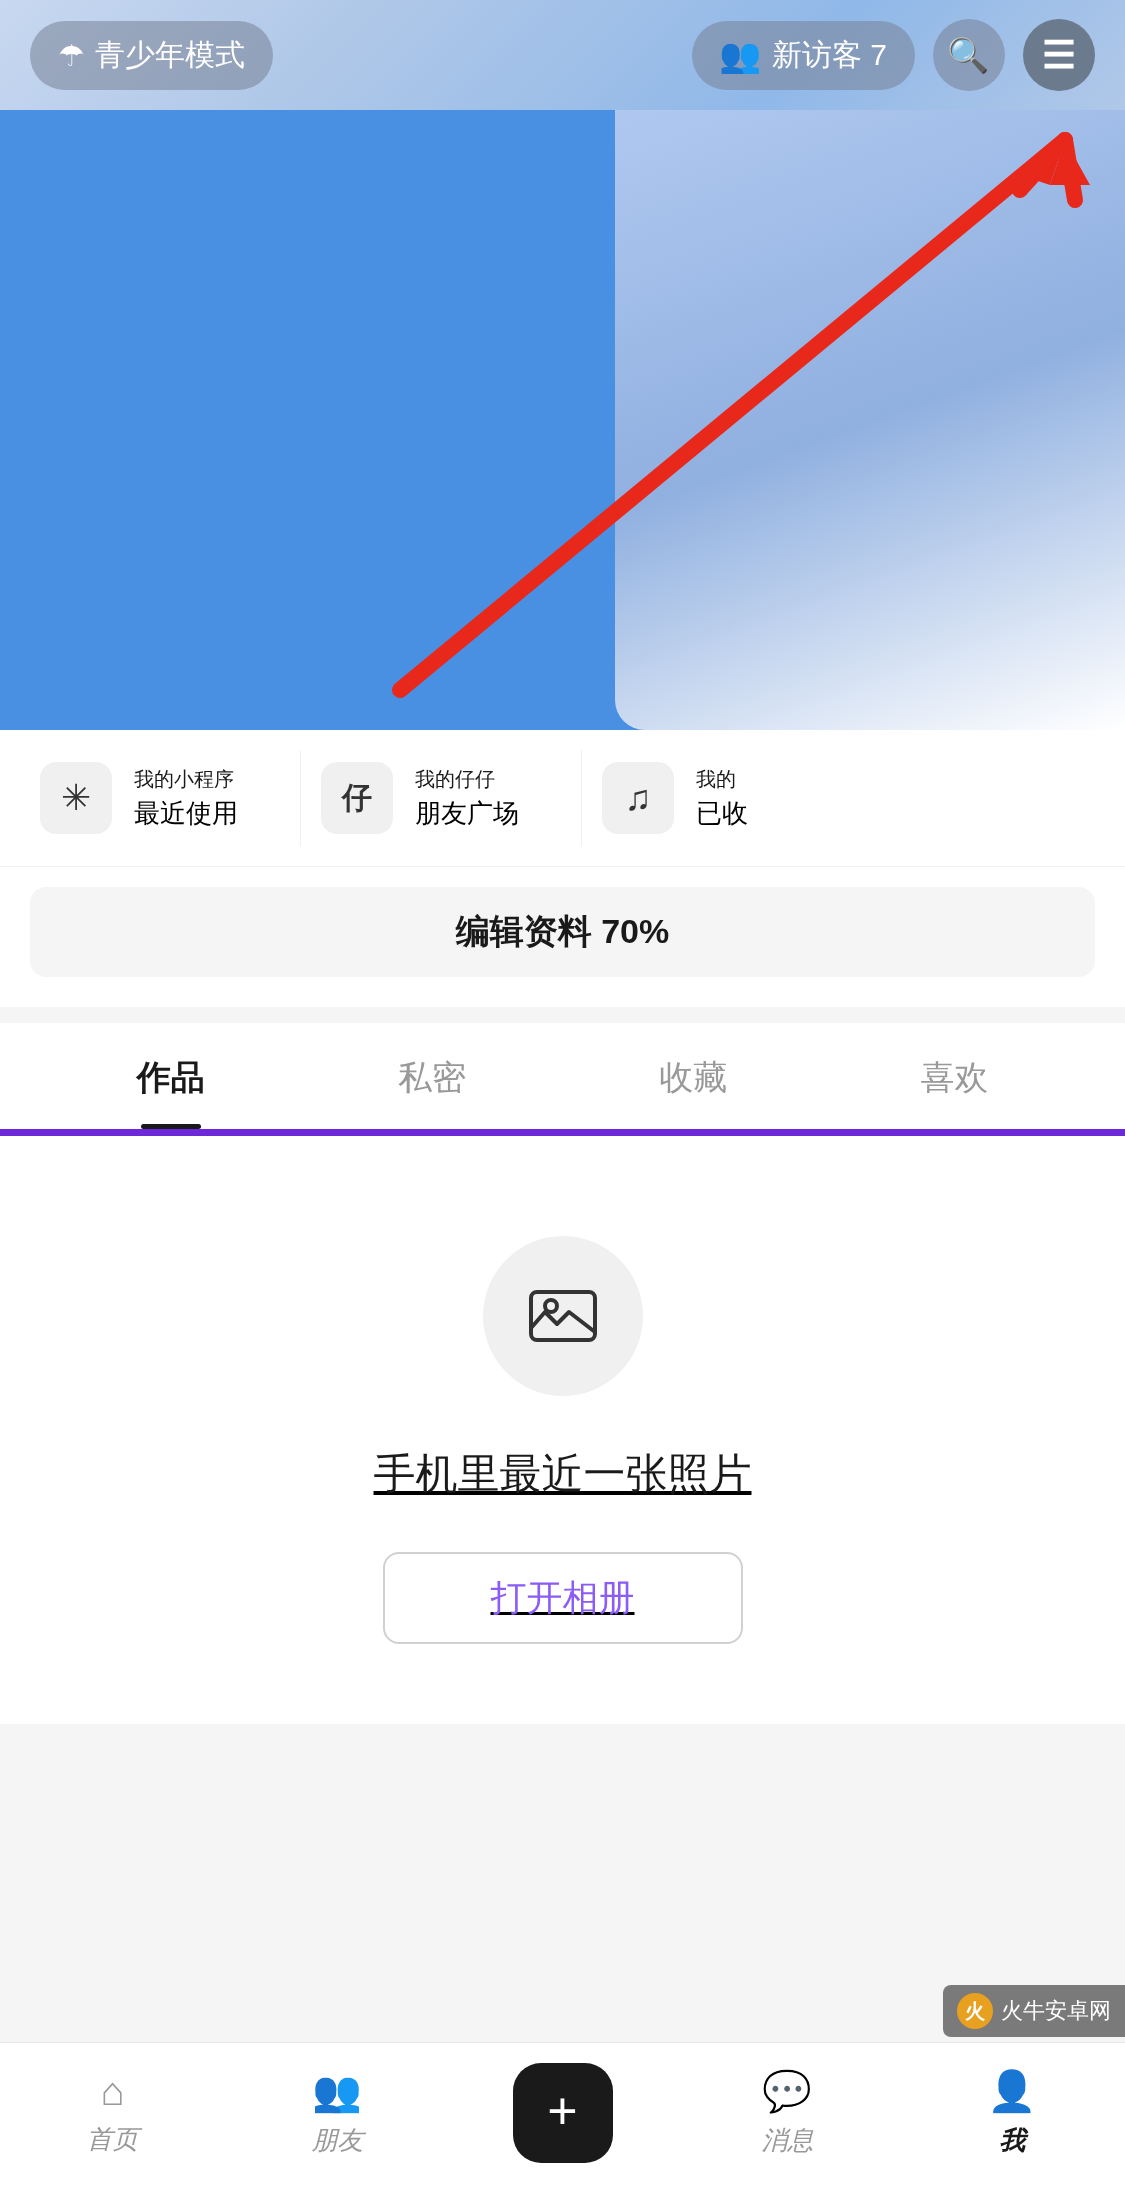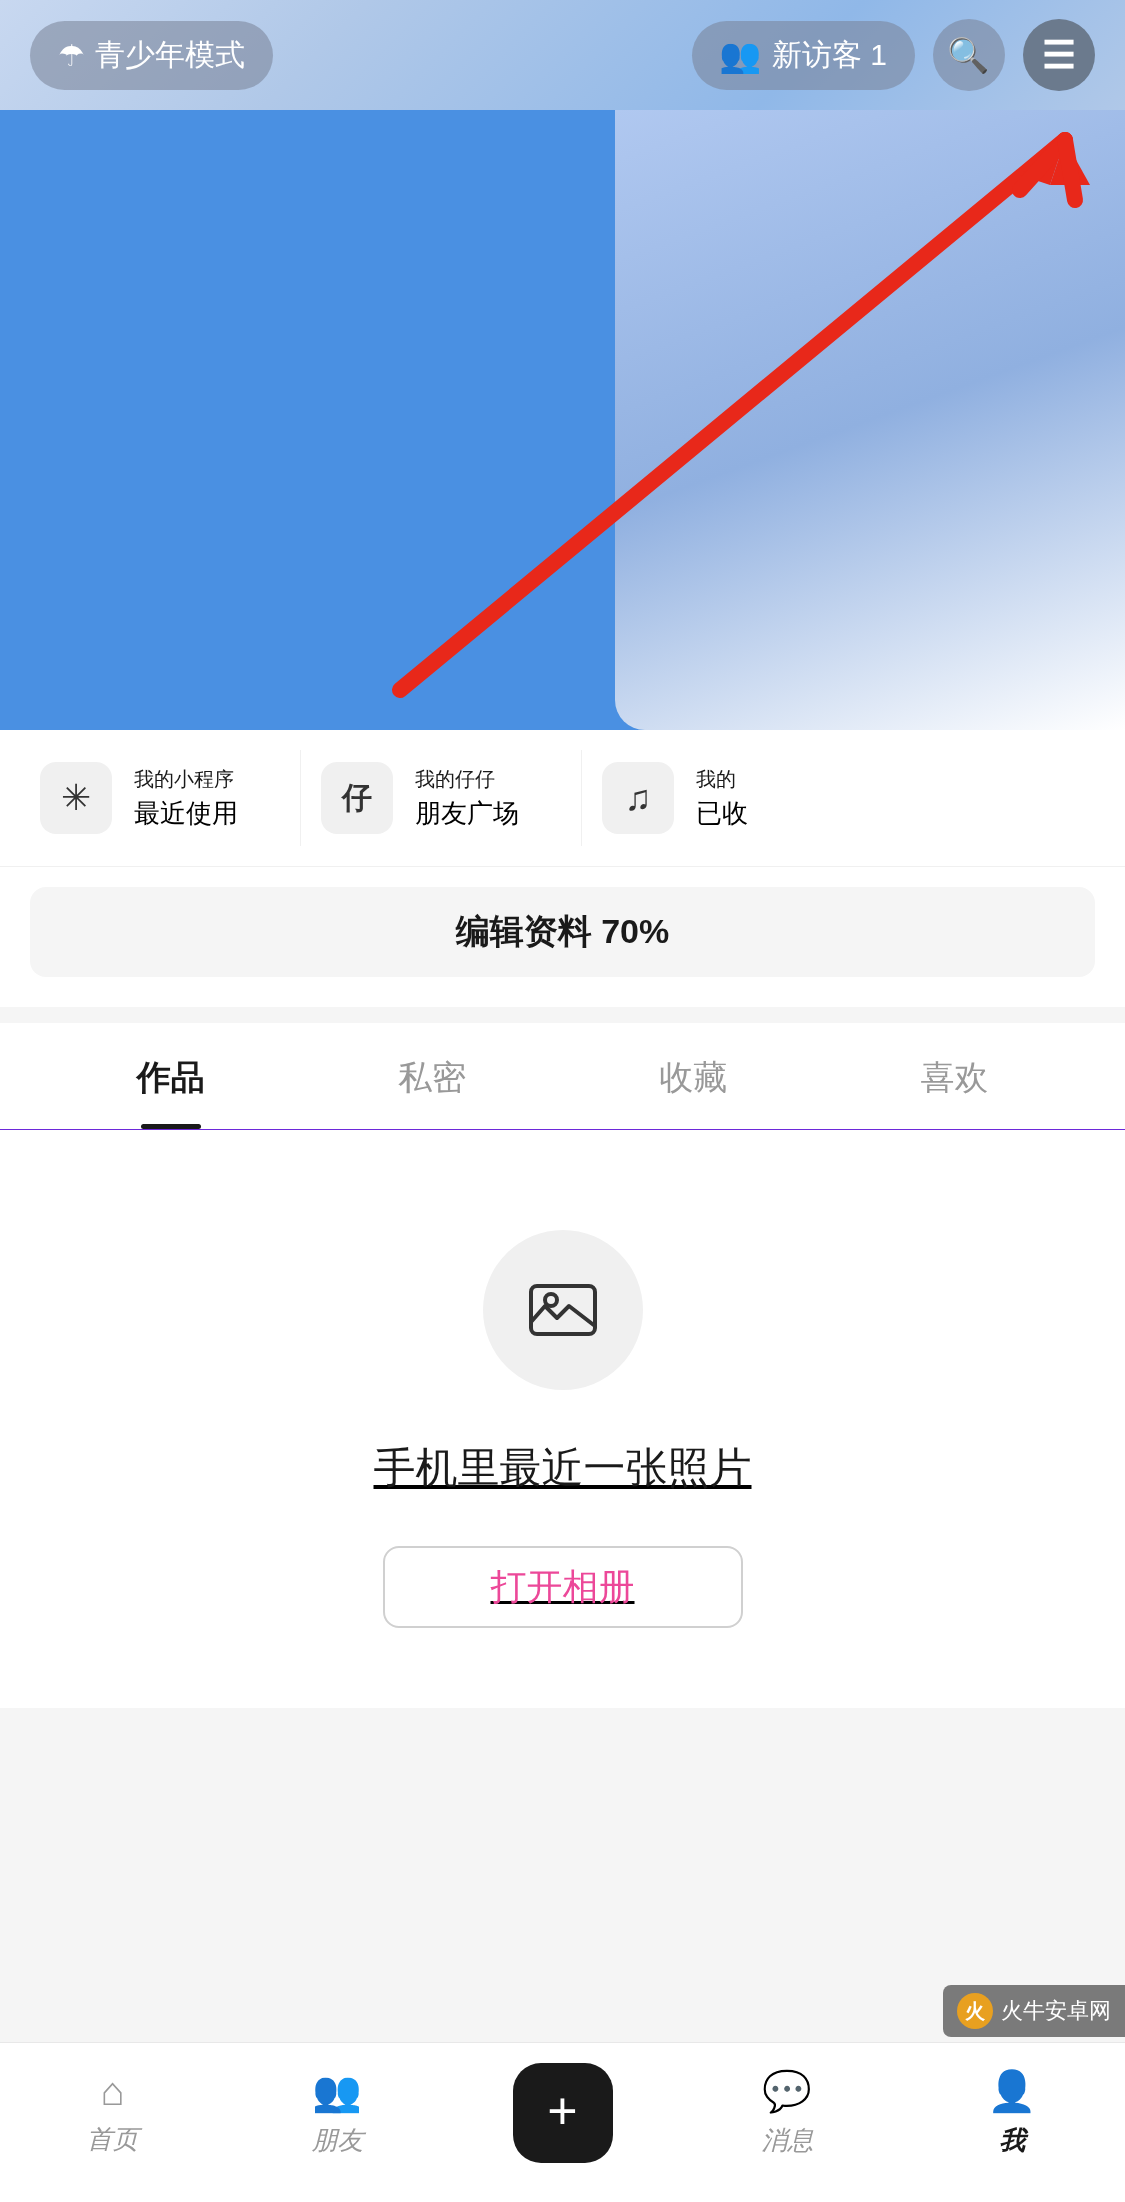--- a/index.html
+++ b/index.html
@@ -166,21 +166,21 @@
       font-weight: 600;
       color: #1a1a1a;
       border: none;
       cursor: pointer;
     }
 
     
     .profile-tabs {
       background: white;
       display: flex;
-      border-bottom: 1px solid #6d28d9;
+      border-bottom: 7px solid #6d28d9;
       padding: 0 40px;
       margin-top: 16px;
     }
     .profile-tab {
       flex: 1;
       text-align: center;
       padding: 32px 0 28px;
       font-size: 34px;
       color: #999;
       cursor: pointer;
@@ -222,26 +222,26 @@
       margin-bottom: 50px;
     }
     .empty-title {
       font-size: 42px;
       color: #1a1a1a;
       font-weight: 500;
       margin-bottom: 50px;
     }
     .open-album-btn {
       width: 360px;
-      height: 82px;
+      height: 92px;
       border: 2px solid #d0d0d0;
       border-radius: 16px;
       background: white;
       font-size: 36px;
-      color: #ec4899;
+      color: #8b5cf6;
       cursor: pointer;
       display: flex;
       align-items: center;
       justify-content: center;
     }
 
     
     .bottom-nav {
       position: fixed;
       bottom: 0;
@@ -320,21 +320,21 @@
 
 <div class="top-bar">
   <div class="top-bar-pill">
     <span>☂</span>
     <span>青少年模式</span>
   </div>
   <div class="top-bar-spacer"></div>
   <div class="top-bar-right">
     <div class="top-bar-pill-sm">
       <span style="font-size:34px;">👥</span>
-      <span>新访客 1</span>
+      <span>新访客 7</span>
     </div>
     <div class="icon-circle">
       <span>🔍</span>
     </div>
     <div class="icon-circle active">
       <span style="font-size:38px; font-weight:bold;">☰</span>
     </div>
   </div>
 </div>
 

